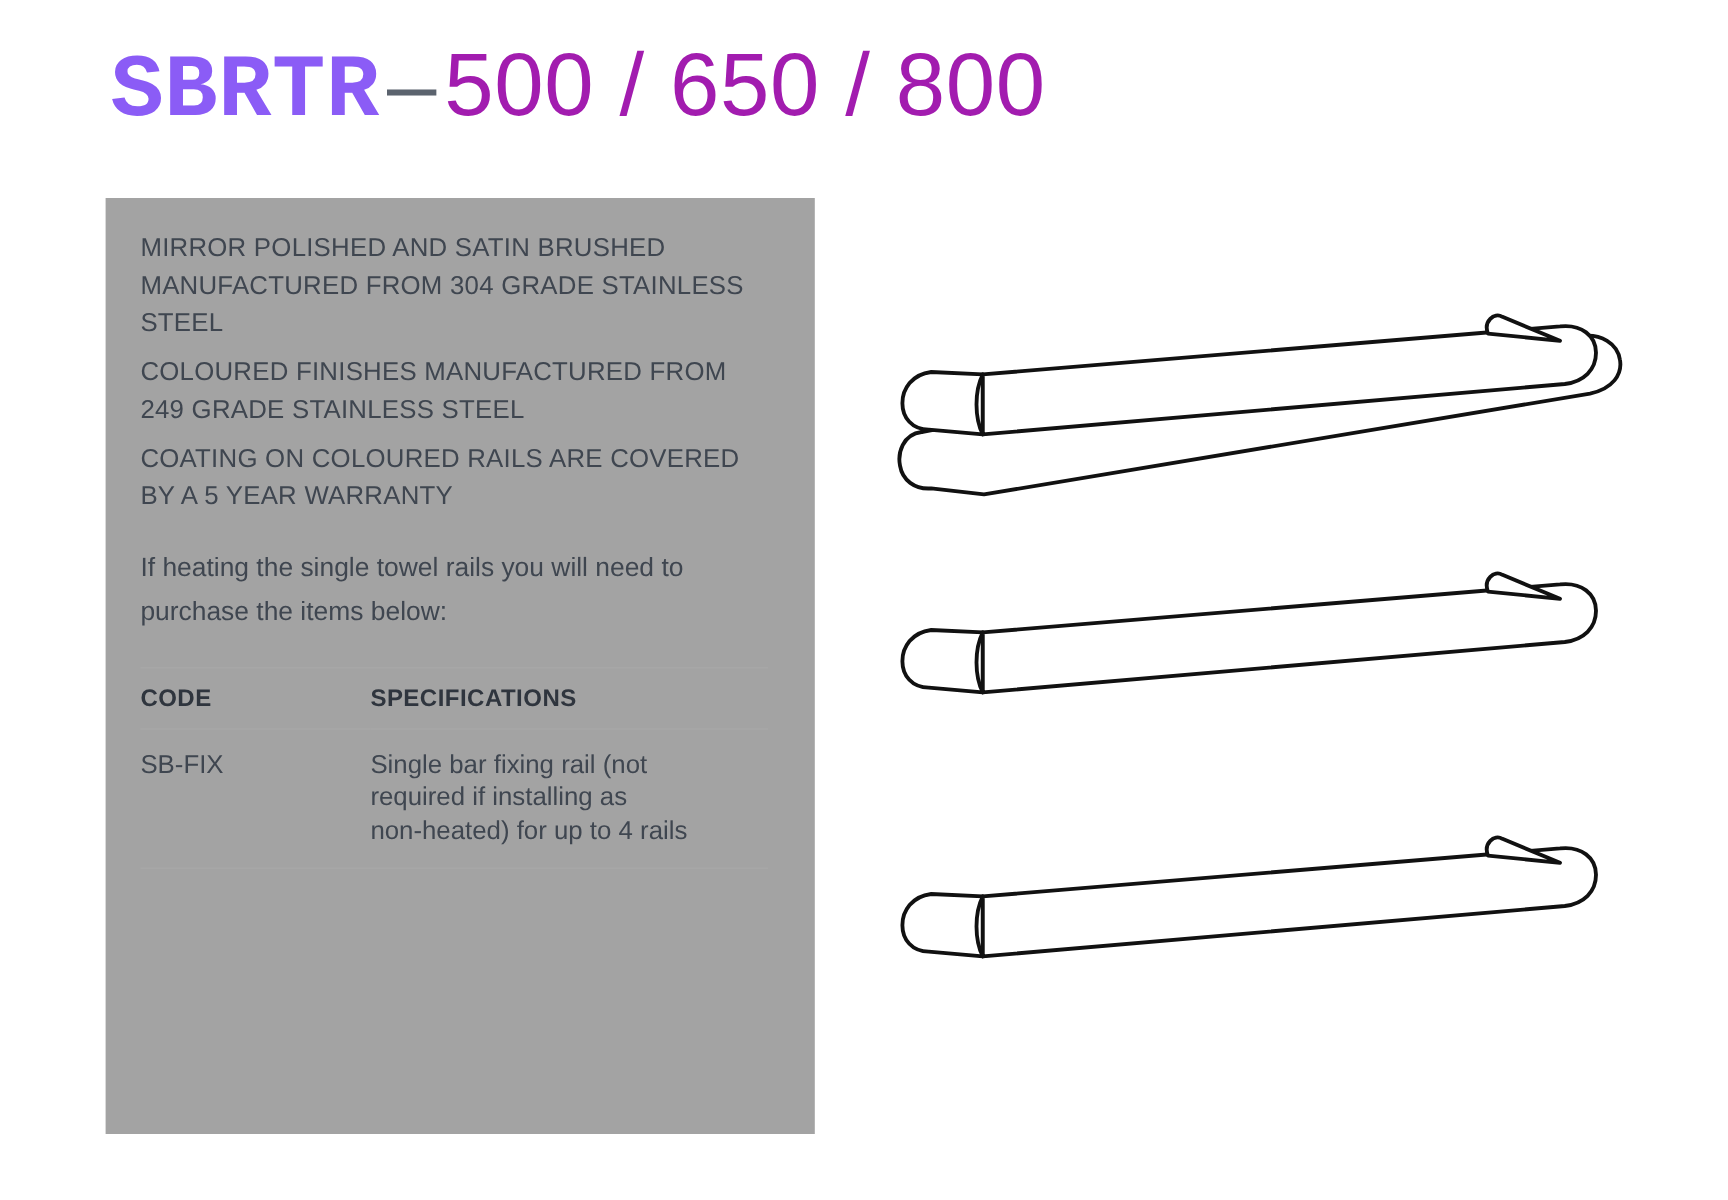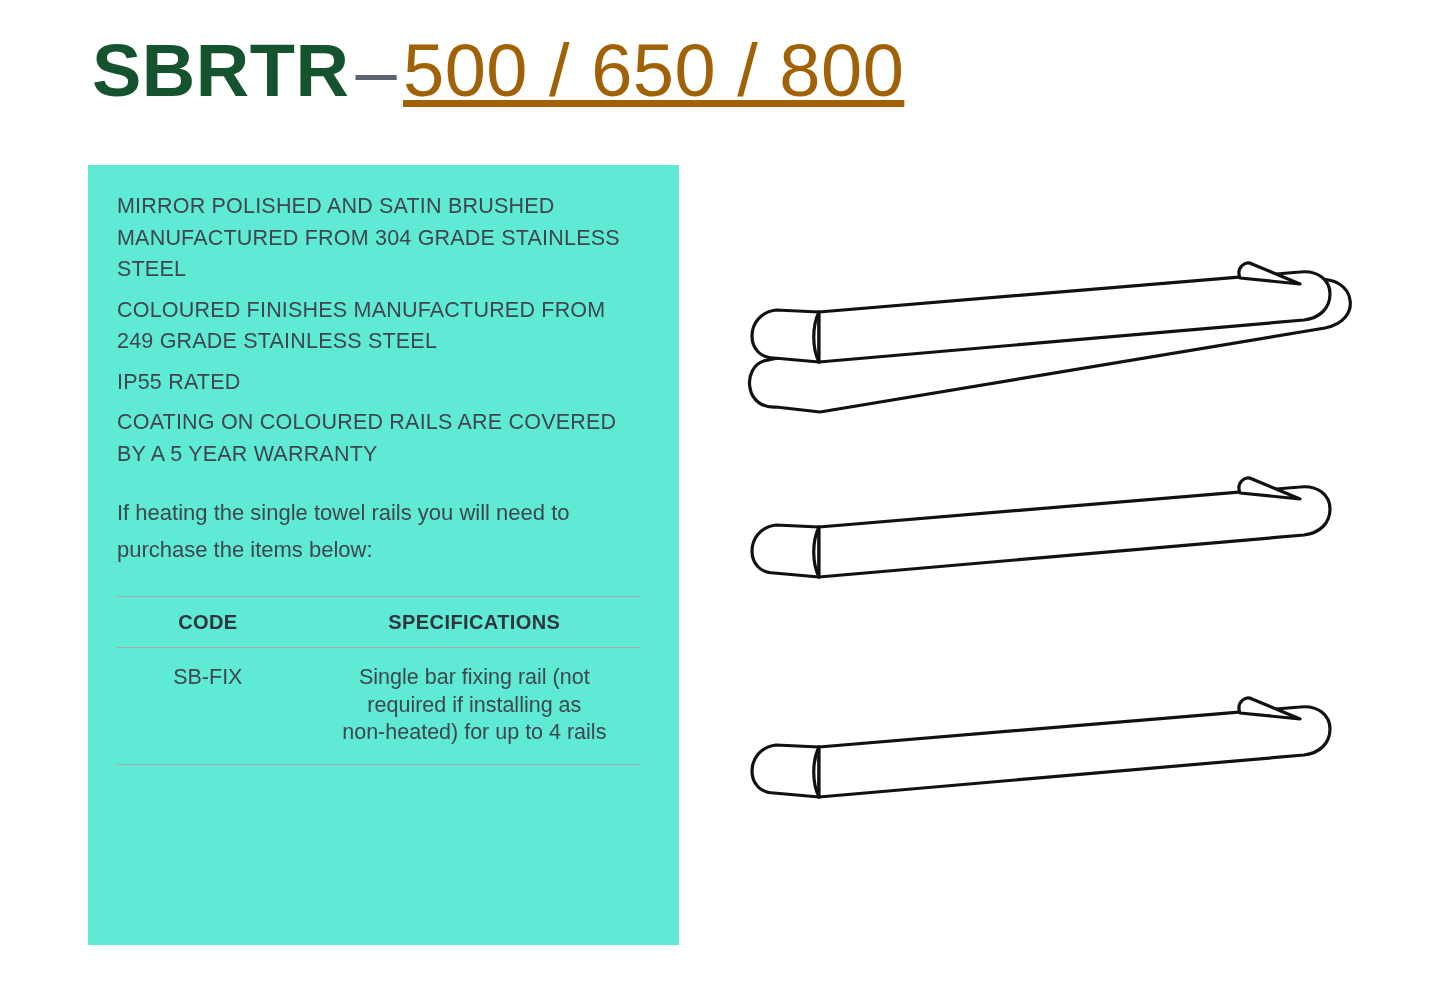--- a/index.html
+++ b/index.html
@@ -23,41 +23,41 @@
     position: absolute;
     left: 92px;
     top: 28px;
     font-size: 74px;
     line-height: 86px;
     letter-spacing: 0.5px;
     white-space: nowrap;
   }
   .page-title .code {
     font-weight: 700;
-    color: #14532d;
+    color: #8b5cf6;
+    font-family: Liberation Mono, monospace;
   }
   .page-title .dash {
     font-weight: 300;
     color: #5b636e;
     padding: 0 6px;
   }
   .page-title .sizes {
     font-weight: 300;
-    color: #a16207;
-    text-decoration: underline;
+    color: #a21caf;
   }
 
   
   .spec-panel {
     position: absolute;
     left: 88px;
     top: 165px;
     width: 591px;
     height: 780px;
-    background: #5eead4;
+    background: #a3a3a3;
     box-sizing: border-box;
     padding: 26px 40px 0 29px;
   }
 
   .spec-list {
     margin: 0;
     padding: 0;
     list-style: none;
   }
   .spec-list li {
@@ -82,21 +82,21 @@
   }
 
   
   .acc-table {
     margin-top: 28px;
     width: 523px;
     border-collapse: collapse;
   }
   .acc-table th,
   .acc-table td {
-    text-align: center;
+    text-align: left;
     vertical-align: top;
     padding: 0;
   }
   .acc-table thead th {
     font-size: 20px;
     font-weight: 700;
     letter-spacing: 0.4px;
     color: #2f353e;
     padding: 14px 0 13px 0;
     border-top: 1.5px solid #a9a9a9;
@@ -157,21 +157,20 @@
 
 <div class="page-title">
   <span class="code">SBRTR</span><span class="dash">–</span><span class="sizes">500 / 650 / 800</span>
 </div>
 
 <div class="spec-panel">
 
   <ul class="spec-list">
     <li>MIRROR POLISHED AND SATIN BRUSHED MANUFACTURED FROM 304 GRADE STAINLESS STEEL</li>
     <li>COLOURED FINISHES MANUFACTURED FROM 249 GRADE STAINLESS STEEL</li>
-    <li>IP55 RATED</li>
     <li>COATING ON COLOURED RAILS ARE COVERED BY A 5 YEAR WARRANTY</li>
   </ul>
 
   <p class="heating-note"><span>If </span><b>heating</b><span> the single towel rails you will need to purchase the items below:</span></p>
 
   <table class="acc-table">
     <thead>
       <tr>
         <th class="col-code">CODE</th>
         <th class="col-spec">SPECIFICATIONS</th>

